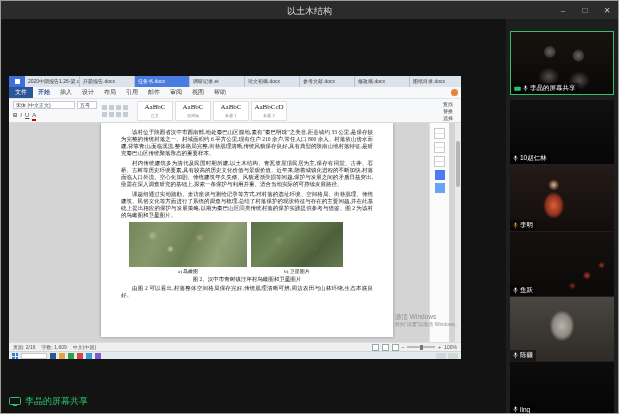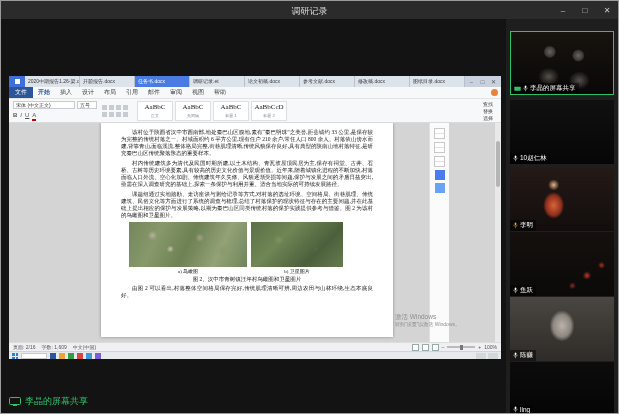--- a/index.html
+++ b/index.html
@@ -37,21 +37,21 @@
     radial-gradient(circle 6px at 74% 68%, #c0392b 0%, transparent 70%),
     radial-gradient(circle 5px at 88% 52%, #a93226 0%, transparent 70%),
     radial-gradient(circle 5px at 60% 84%, #8e2a20 0%, transparent 70%),
     linear-gradient(#15100e,#0b0a09);}
   .img-face{background:
     radial-gradient(ellipse 16px 20px at 50% 45%, #b9b3ac 0%, #8d8780 55%, transparent 78%),
     linear-gradient(#4a4641,#2e2b28);}
   .img-dark2{background:linear-gradient(#0c0c0c,#050505);}
 
   
-  .editor{position:absolute;left:8px;top:57px;width:492px;height:283px;background:#f5f6f8;overflow:hidden;}
+  .editor{position:absolute;left:8px;top:57px;width:452px;height:283px;background:#f5f6f8;overflow:hidden;}
   .doc-tabbar{height:11px;background:#c9d2dc;display:flex;align-items:stretch;overflow:hidden;}
   .home-btn{flex:0 0 16px;background:#3f6fd8;display:flex;align-items:center;justify-content:center;}
   .home-btn span{width:5px;height:5px;background:#fff;}
   .doc-tab{flex:0 0 auto;width:48px;font-size:5px;line-height:11px;padding:0 3px;color:#3a3a3a;background:#dde3ea;border-right:1px solid #b8c2cd;overflow:hidden;white-space:nowrap;}
   .doc-tab.active{background:#4a7be0;color:#fff;}
   .tab-ctrls{margin-left:auto;display:flex;align-items:center;gap:2px;padding-right:3px;}
   .tab-ctrls span{font-size:6px;color:#556;width:9px;text-align:center;}
 
   .menu-row{height:11px;display:flex;align-items:center;background:#f7f8fa;border-bottom:1px solid #e3e3e3;}
   .file-btn{height:100%;background:#2b579a;color:#fff;font-size:6px;padding:0 6px;display:flex;align-items:center;}
@@ -121,21 +121,21 @@
   .tb-ico{width:6px;height:6px;}
   .tb-tray{margin-left:auto;display:flex;gap:2px;align-items:center;}
   .tb-tray i{display:block;width:10px;height:6px;background:#d3d8db;}
 </style>
 </head>
 <body>
 
 <div class="window">
 
   <div class="titlebar">
-    <span class="title">调研记录</span>
+    <span class="title">以土木结构</span>
     <div class="win-controls">
       <span class="win-btn">–</span>
       <span class="win-btn">□</span>
       <span class="win-btn">✕</span>
     </div>
   </div>
 
   <div class="stage">
 
     <div class="editor">

